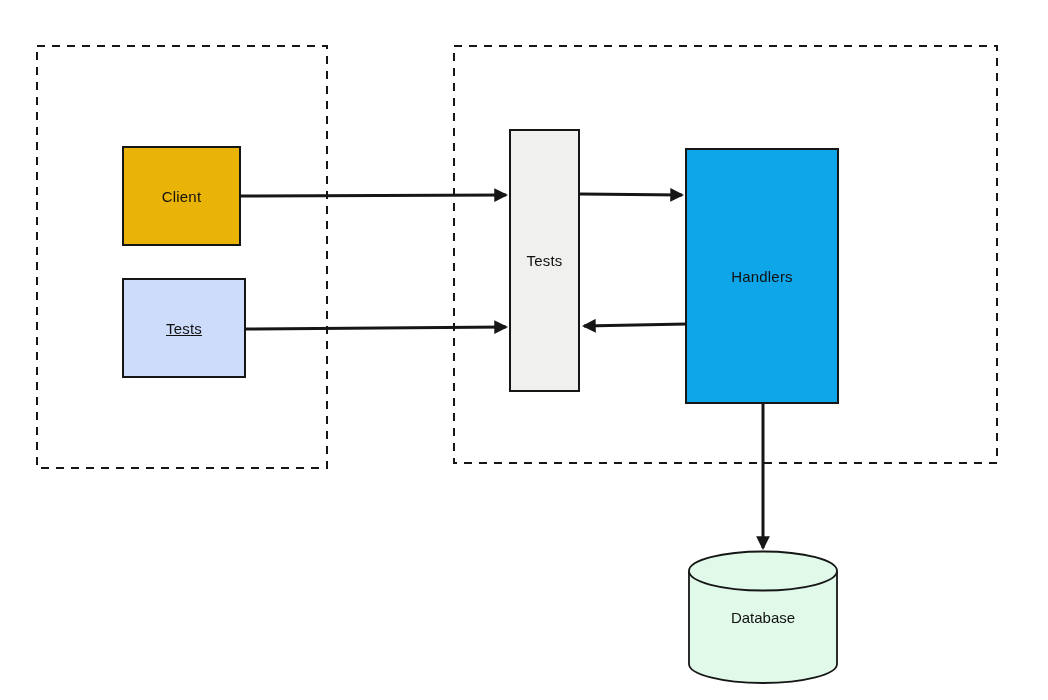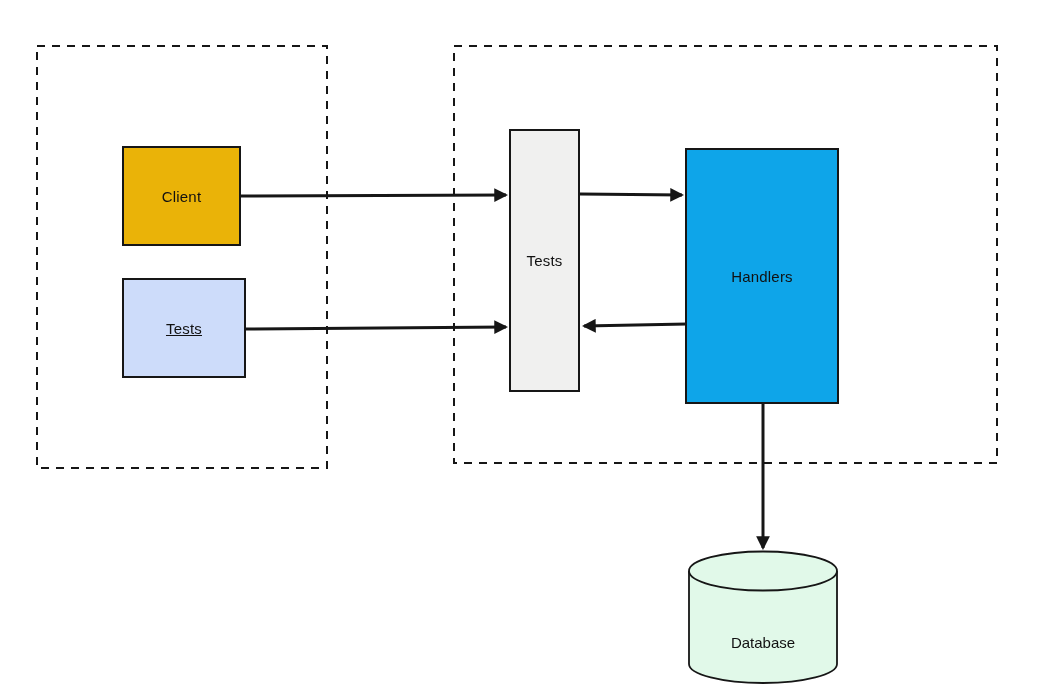--- a/index.html
+++ b/index.html
@@ -60,21 +60,20 @@
     color: #111111;
   }
   .db-label {
     position: absolute;
     left: 689px;
     top: 609px;
     width: 148px;
     text-align: center;
     font-size: 15px;
     color: #111111;
-    margin-top: 25px;
   }
 </style>
 </head>
 <body>
 
 <div class="canvas">
 
   <svg class="layer" viewBox="0 0 1048 700" xmlns="http://www.w3.org/2000/svg">
     <defs>
       <marker id="arrow" viewBox="0 0 10 10" refX="8.5" refY="5" markerWidth="4.6" markerHeight="4.6" orient="auto-start-reverse" markerUnits="strokeWidth">

